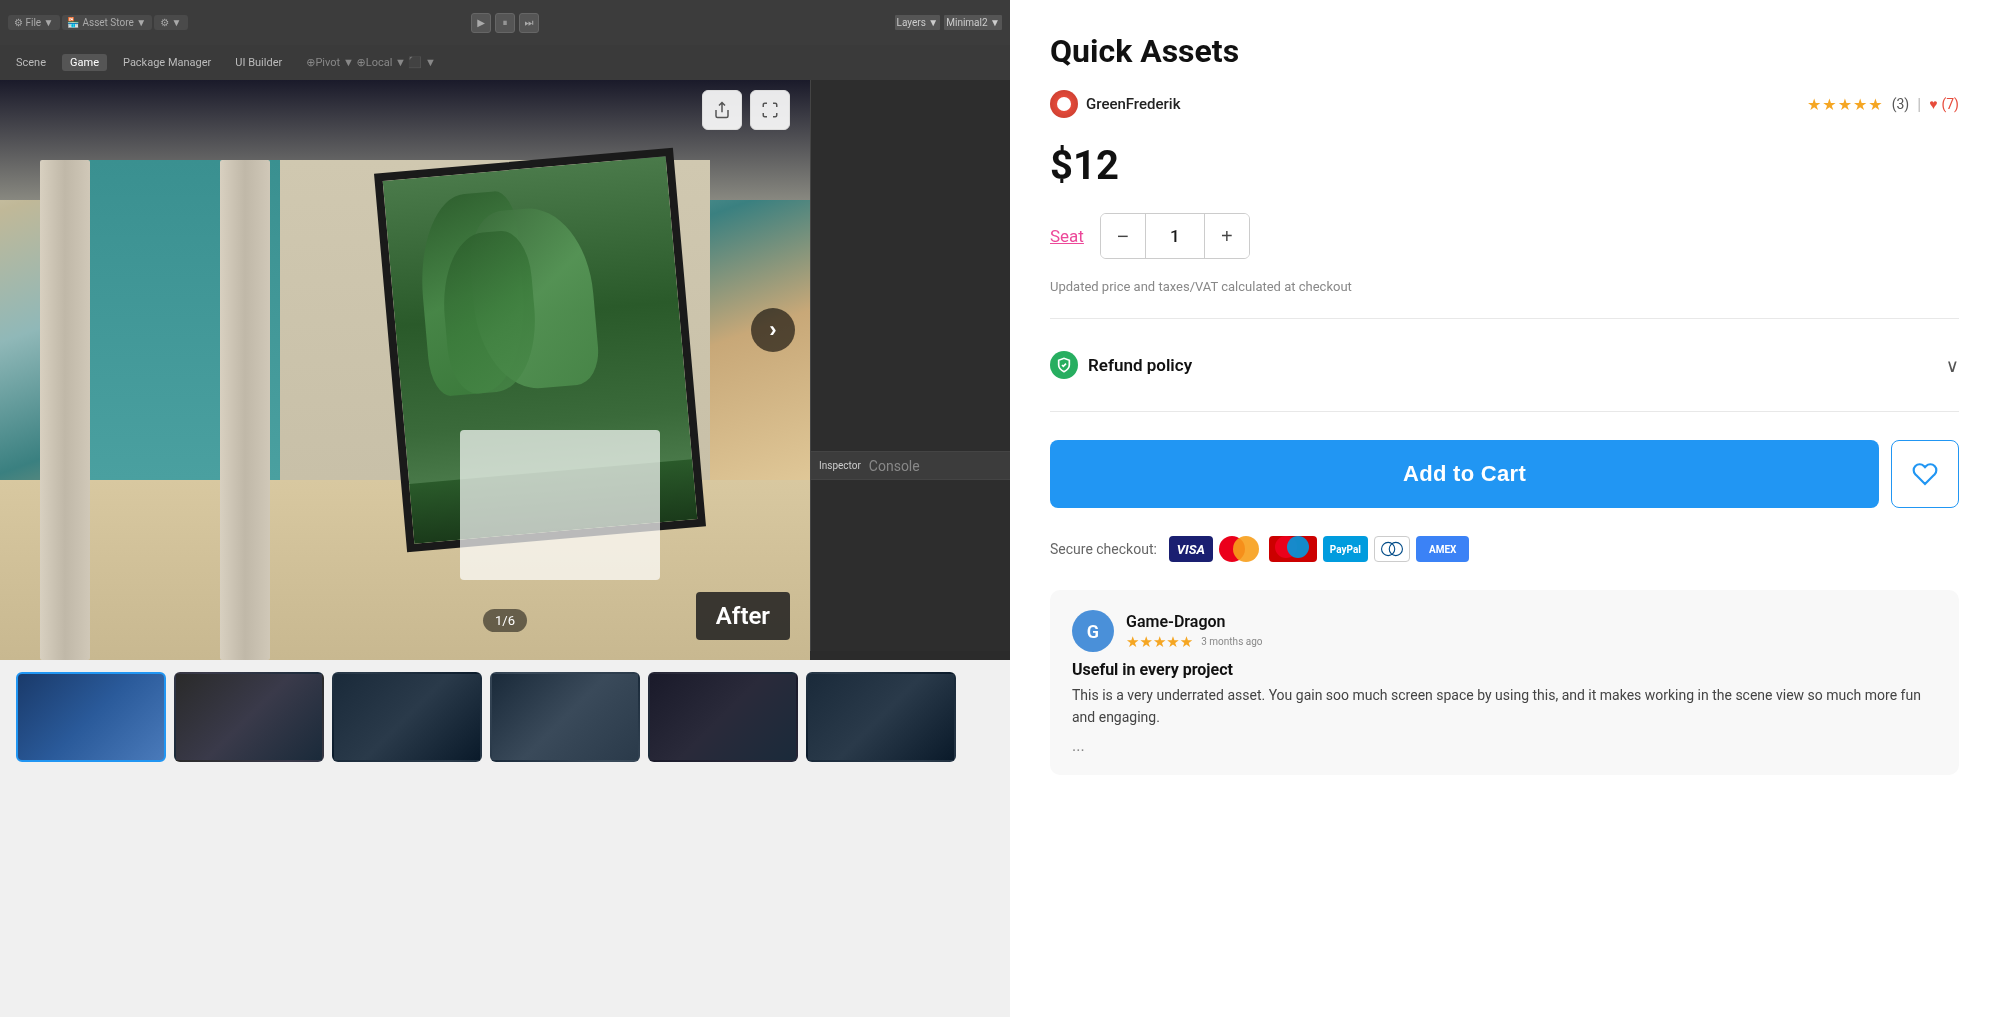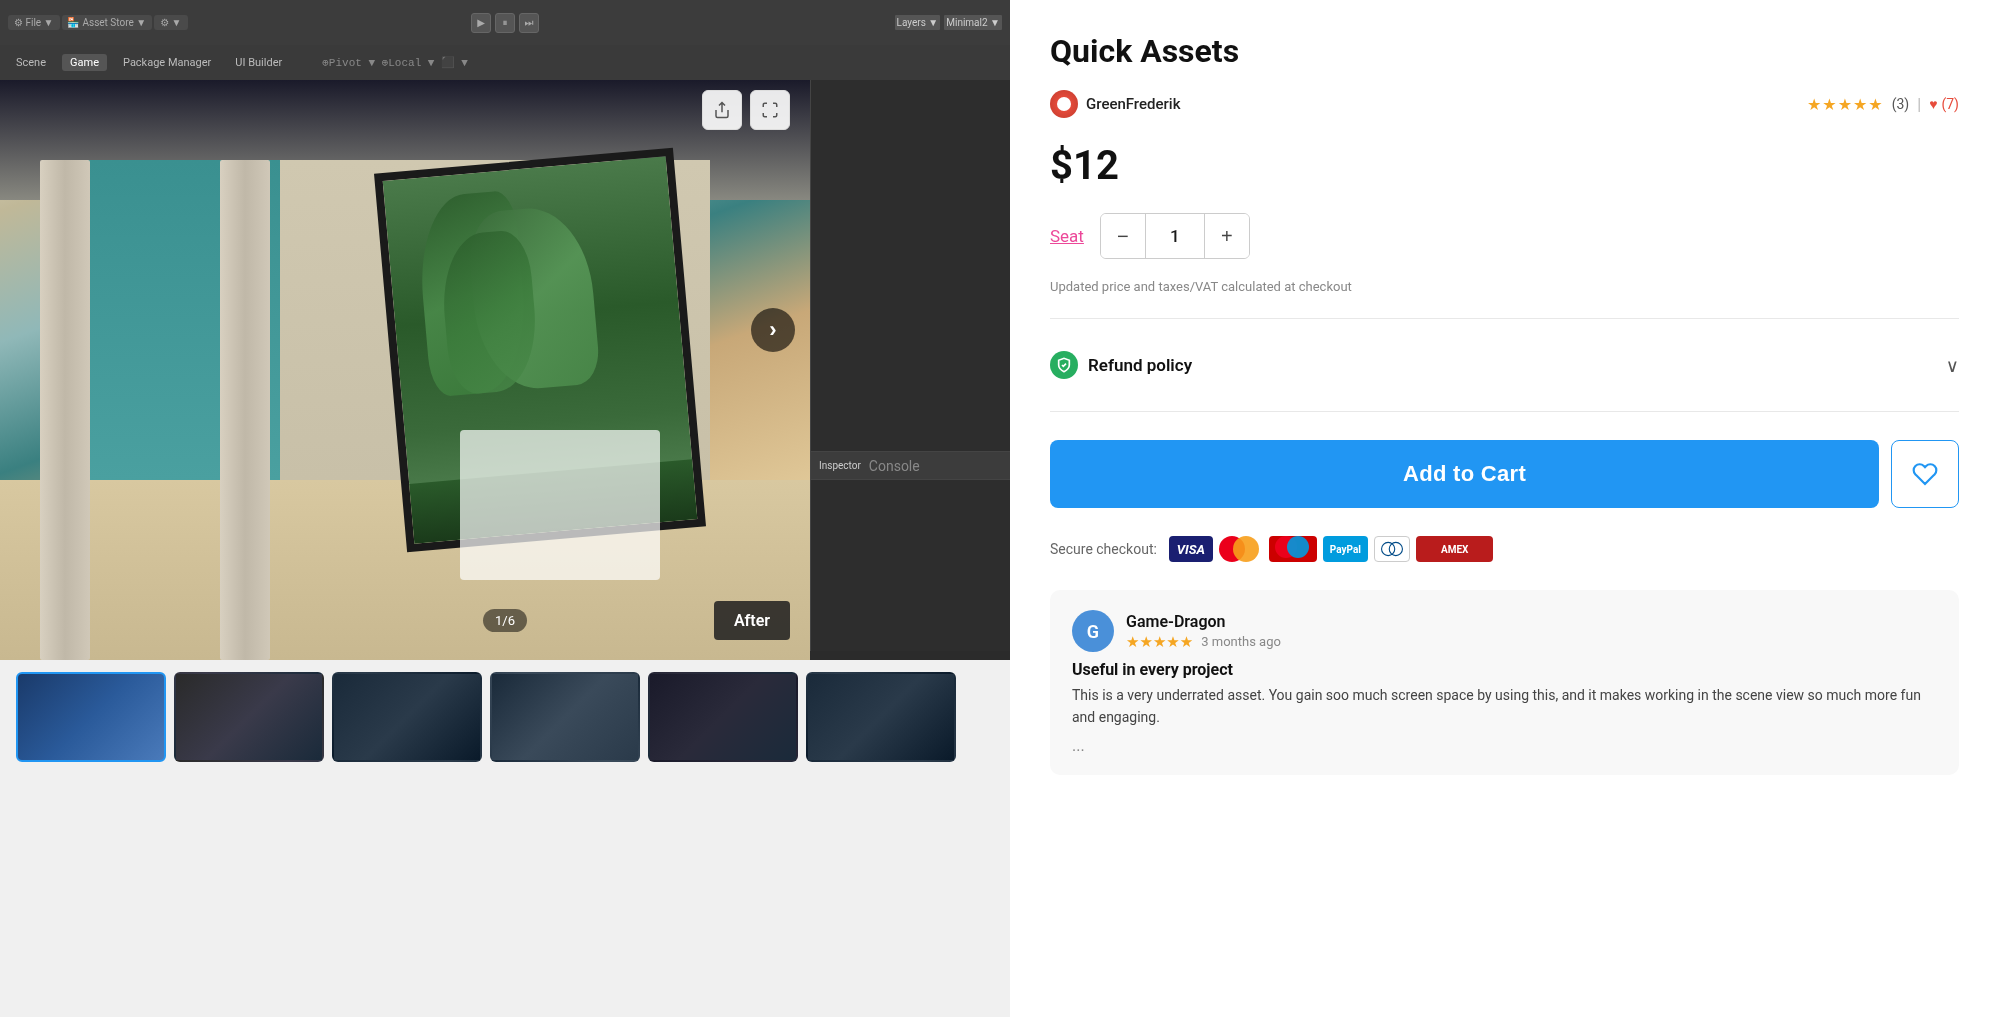--- a/index.html
+++ b/index.html
@@ -146,21 +146,21 @@
     .plant-interior {
       width: 100%; height: 100%;
       background: linear-gradient(180deg, #4a7a4a 0%, #2a5a2a 40%, #3a6a3a 70%, #5a8a5a 100%);
     }
     
     .after-label {
       position: absolute;
       bottom: 20px; right: 220px;
       background: rgba(30,30,30,0.85);
       color: #fff;
-      font-size: 16px;
+      font-size: 24px;
       font-weight: 600;
       padding: 10px 20px;
       border-radius: 4px;
       z-index: 20;
     }
     
     .next-btn {
       position: absolute;
       right: 215px; top: 50%;
       transform: translateY(-50%);
@@ -451,21 +451,21 @@
     .reviewer-info {
       display: flex; flex-direction: column; gap: 2px;
     }
     .reviewer-name {
       font-size: 16px; font-weight: 600; color: #111;
     }
     .review-meta {
       display: flex; align-items: center; gap: 8px;
     }
     .review-stars { color: #f5a623; font-size: 15px; }
-    .review-time { color: #888; font-size: 13px; }
+    .review-time { color: #888; font-size: 10px; }
     .review-title {
       font-size: 16px; font-weight: 700; color: #111; margin-bottom: 6px;
     }
     .review-text {
       font-size: 14px; color: #444; line-height: 1.55;
     }
     .review-ellipsis {
       color: #888; font-size: 16px; margin-top: 8px;
     }
     .mc-circle1 {
@@ -508,21 +508,21 @@
           <span class="unity-right-pill">Layers ▼</span>
           <span class="unity-right-pill">Minimal2 ▼</span>
         </div>
       </div>
 
       <div class="unity-secondbar">
         <span class="unity-tab">Scene</span>
         <span class="unity-tab active">Game</span>
         <span class="unity-tab">Package Manager</span>
         <span class="unity-tab">UI Builder</span>
-        <span style="margin-left:24px;color:#888;font-size:11px;font-family:Liberation Mono, monospace;">⊕Pivot ▼ ⊕Local ▼ ⬛ ▼</span>
+        <span style="margin-left:8px;color:#888;font-size:11px;">⊕Pivot ▼ ⊕Local ▼ ⬛ ▼</span>
       </div>
 
       <div class="image-actions">
         <div class="image-action-btn">
           <svg width="18" height="18" viewBox="0 0 24 24" fill="none" stroke="#555" stroke-width="2">
             <path d="M4 12v8a2 2 0 002 2h12a2 2 0 002-2v-8M16 6l-4-4-4 4M12 2v13"></path>
           </svg>
         </div>
         <div class="image-action-btn">
           <svg width="18" height="18" viewBox="0 0 24 24" fill="none" stroke="#555" stroke-width="2">
@@ -669,21 +669,21 @@
             <div style="position:absolute;left:12px;width:22px;height:22px;border-radius:50%;background:#0099df;opacity:0.9;"></div>
           </div>
         </div>
         <div class="pay-icon" style="background:#009cde;color:#fff;font-size:10px;font-weight:700;border-radius:4px;padding:0 7px;">PayPal</div>
         <div class="pay-icon" style="background:#fff;color:#004b87;border:1px solid #ccc;font-size:9px;font-weight:600;border-radius:4px;padding:0 6px;">
           <svg width="22" height="18" viewBox="0 0 40 30">
             <circle cx="13" cy="15" r="12" fill="none" stroke="#004b87" stroke-width="2"></circle>
             <circle cx="27" cy="15" r="12" fill="none" stroke="#004b87" stroke-width="2"></circle>
           </svg>
         </div>
-        <div class="pay-icon" style="background:#b91c1c;color:#fff;font-size:10px;font-weight:700;border-radius:4px;padding:0 25px;">AMEX</div>
+        <div class="pay-icon" style="background:#3b82f6;color:#fff;font-size:10px;font-weight:700;border-radius:4px;padding:0 13px;">AMEX</div>
       </div>
     </div>
 
     <div class="review-section">
       <div class="review-header">
         <div class="reviewer-avatar">G</div>
         <div class="reviewer-info">
           <span class="reviewer-name">Game-Dragon</span>
           <div class="review-meta">
             <span class="review-stars">★★★★★</span>

